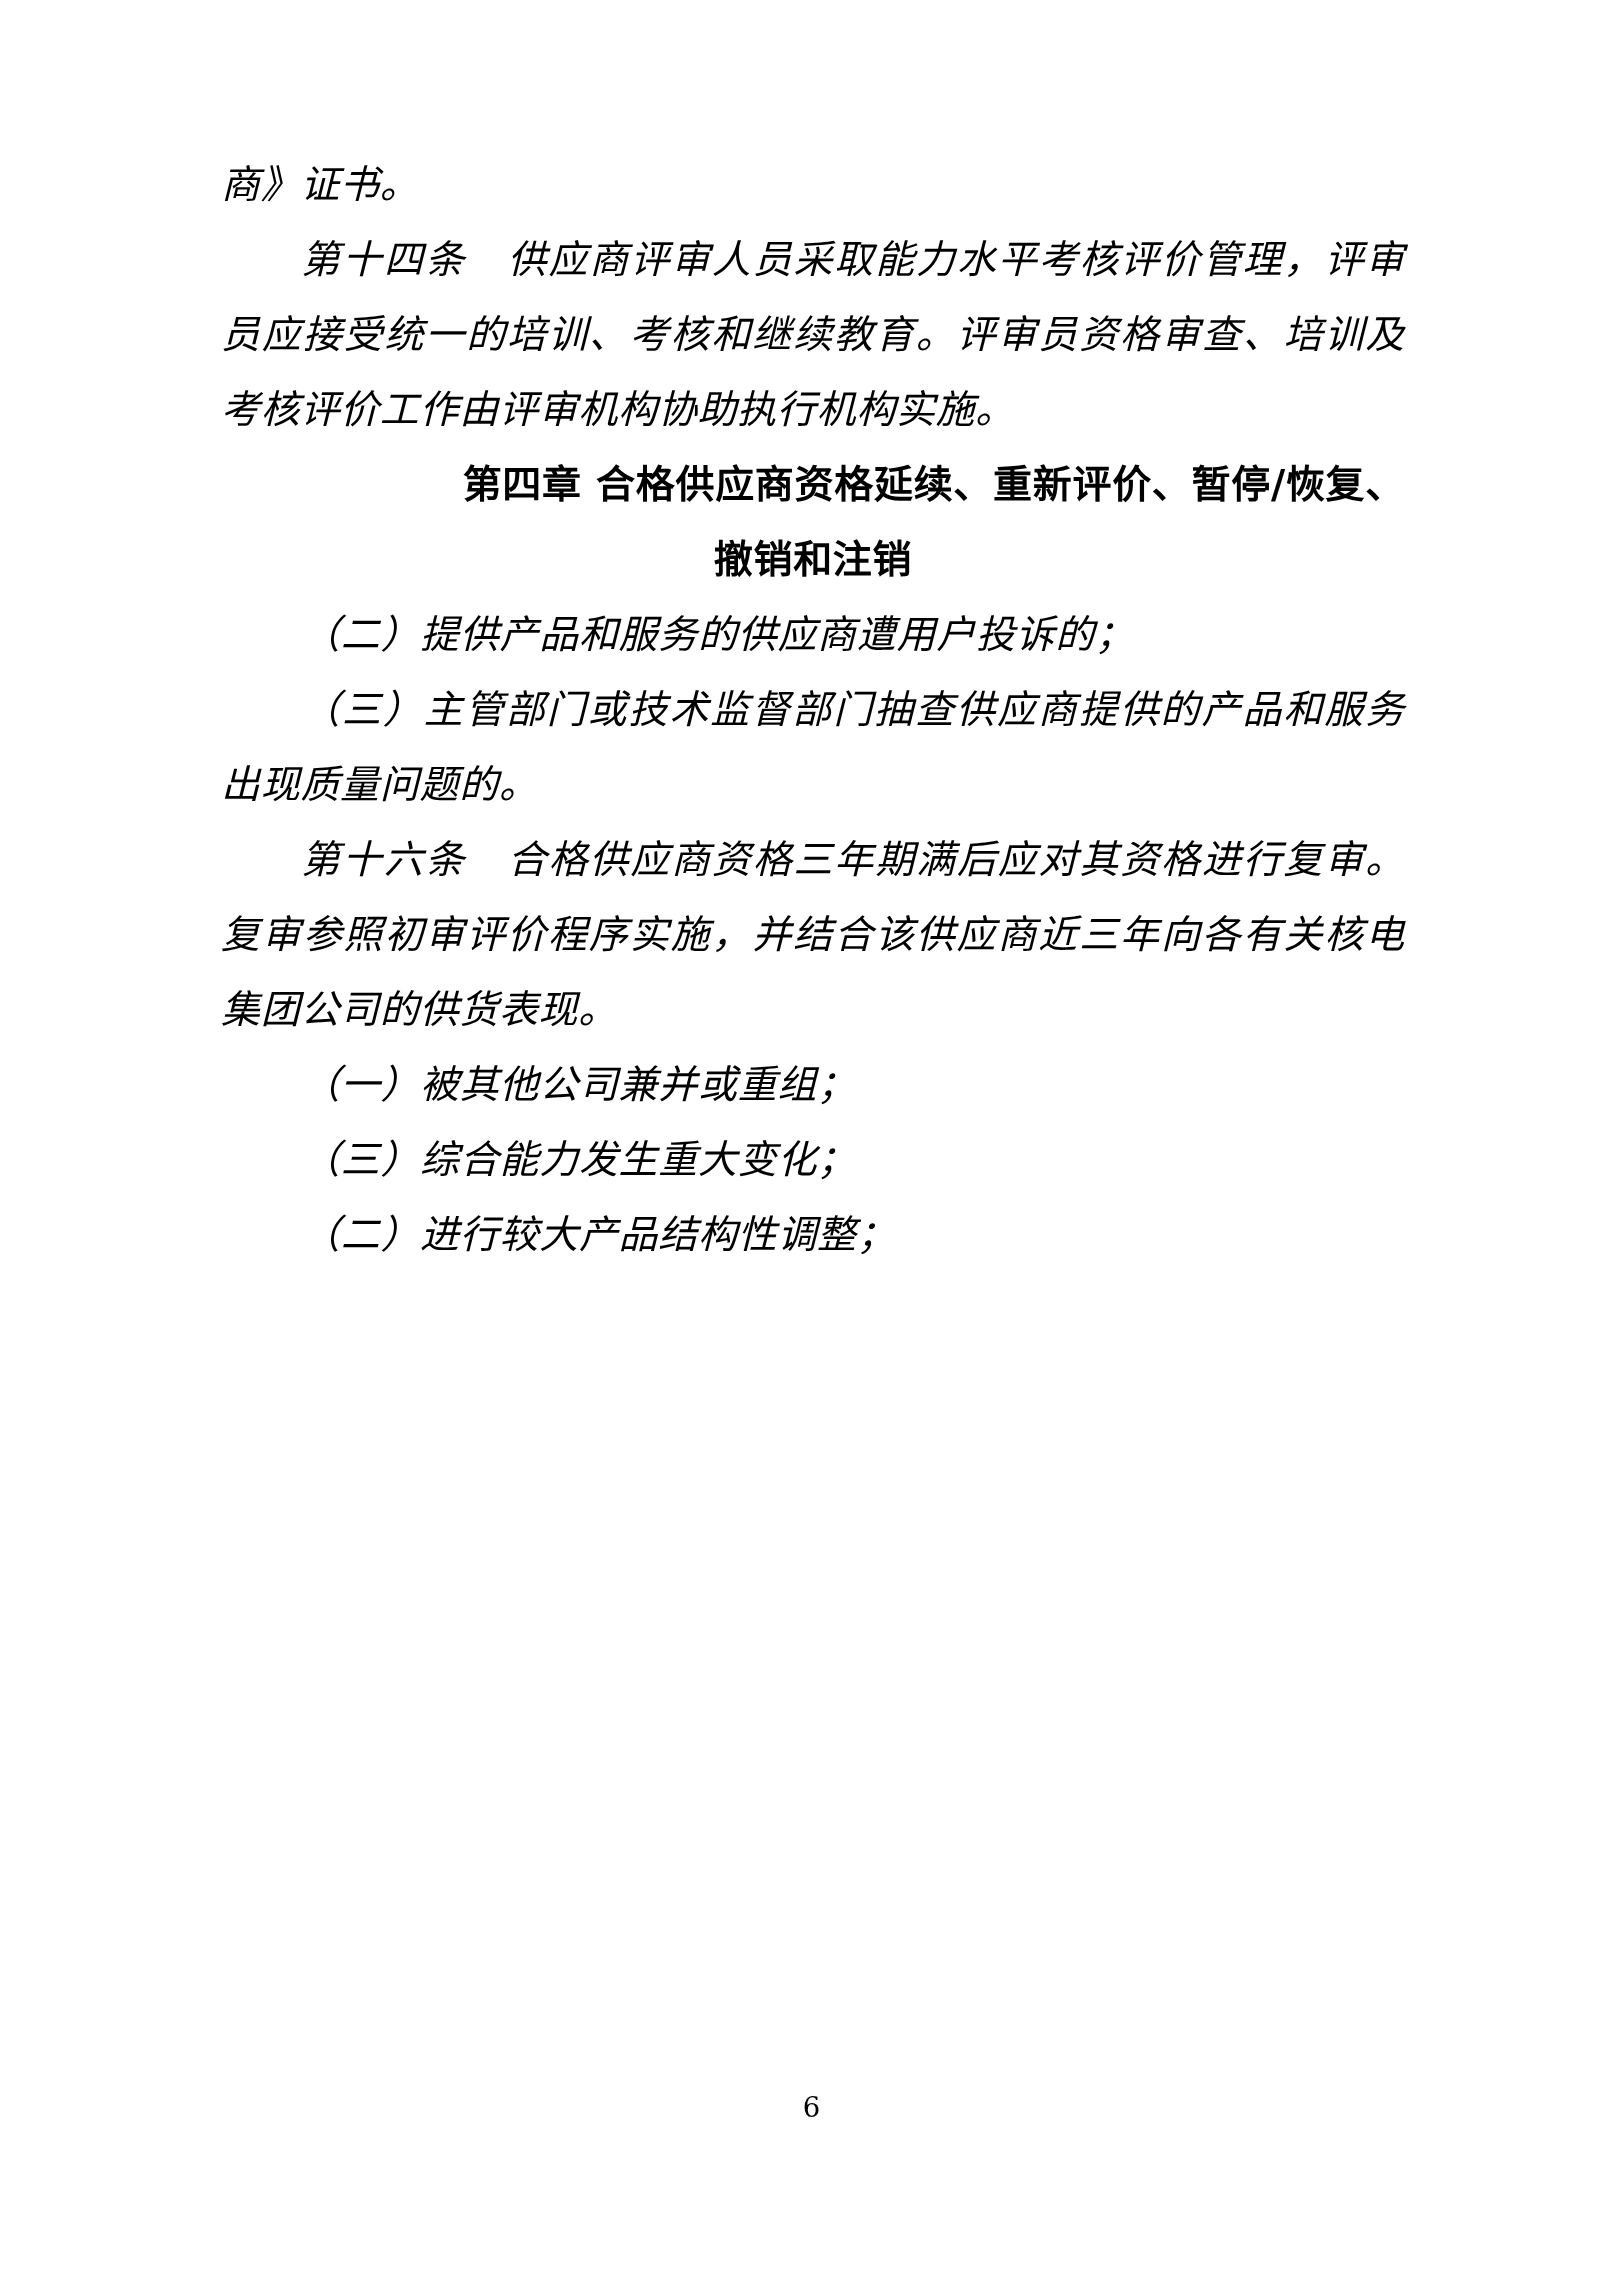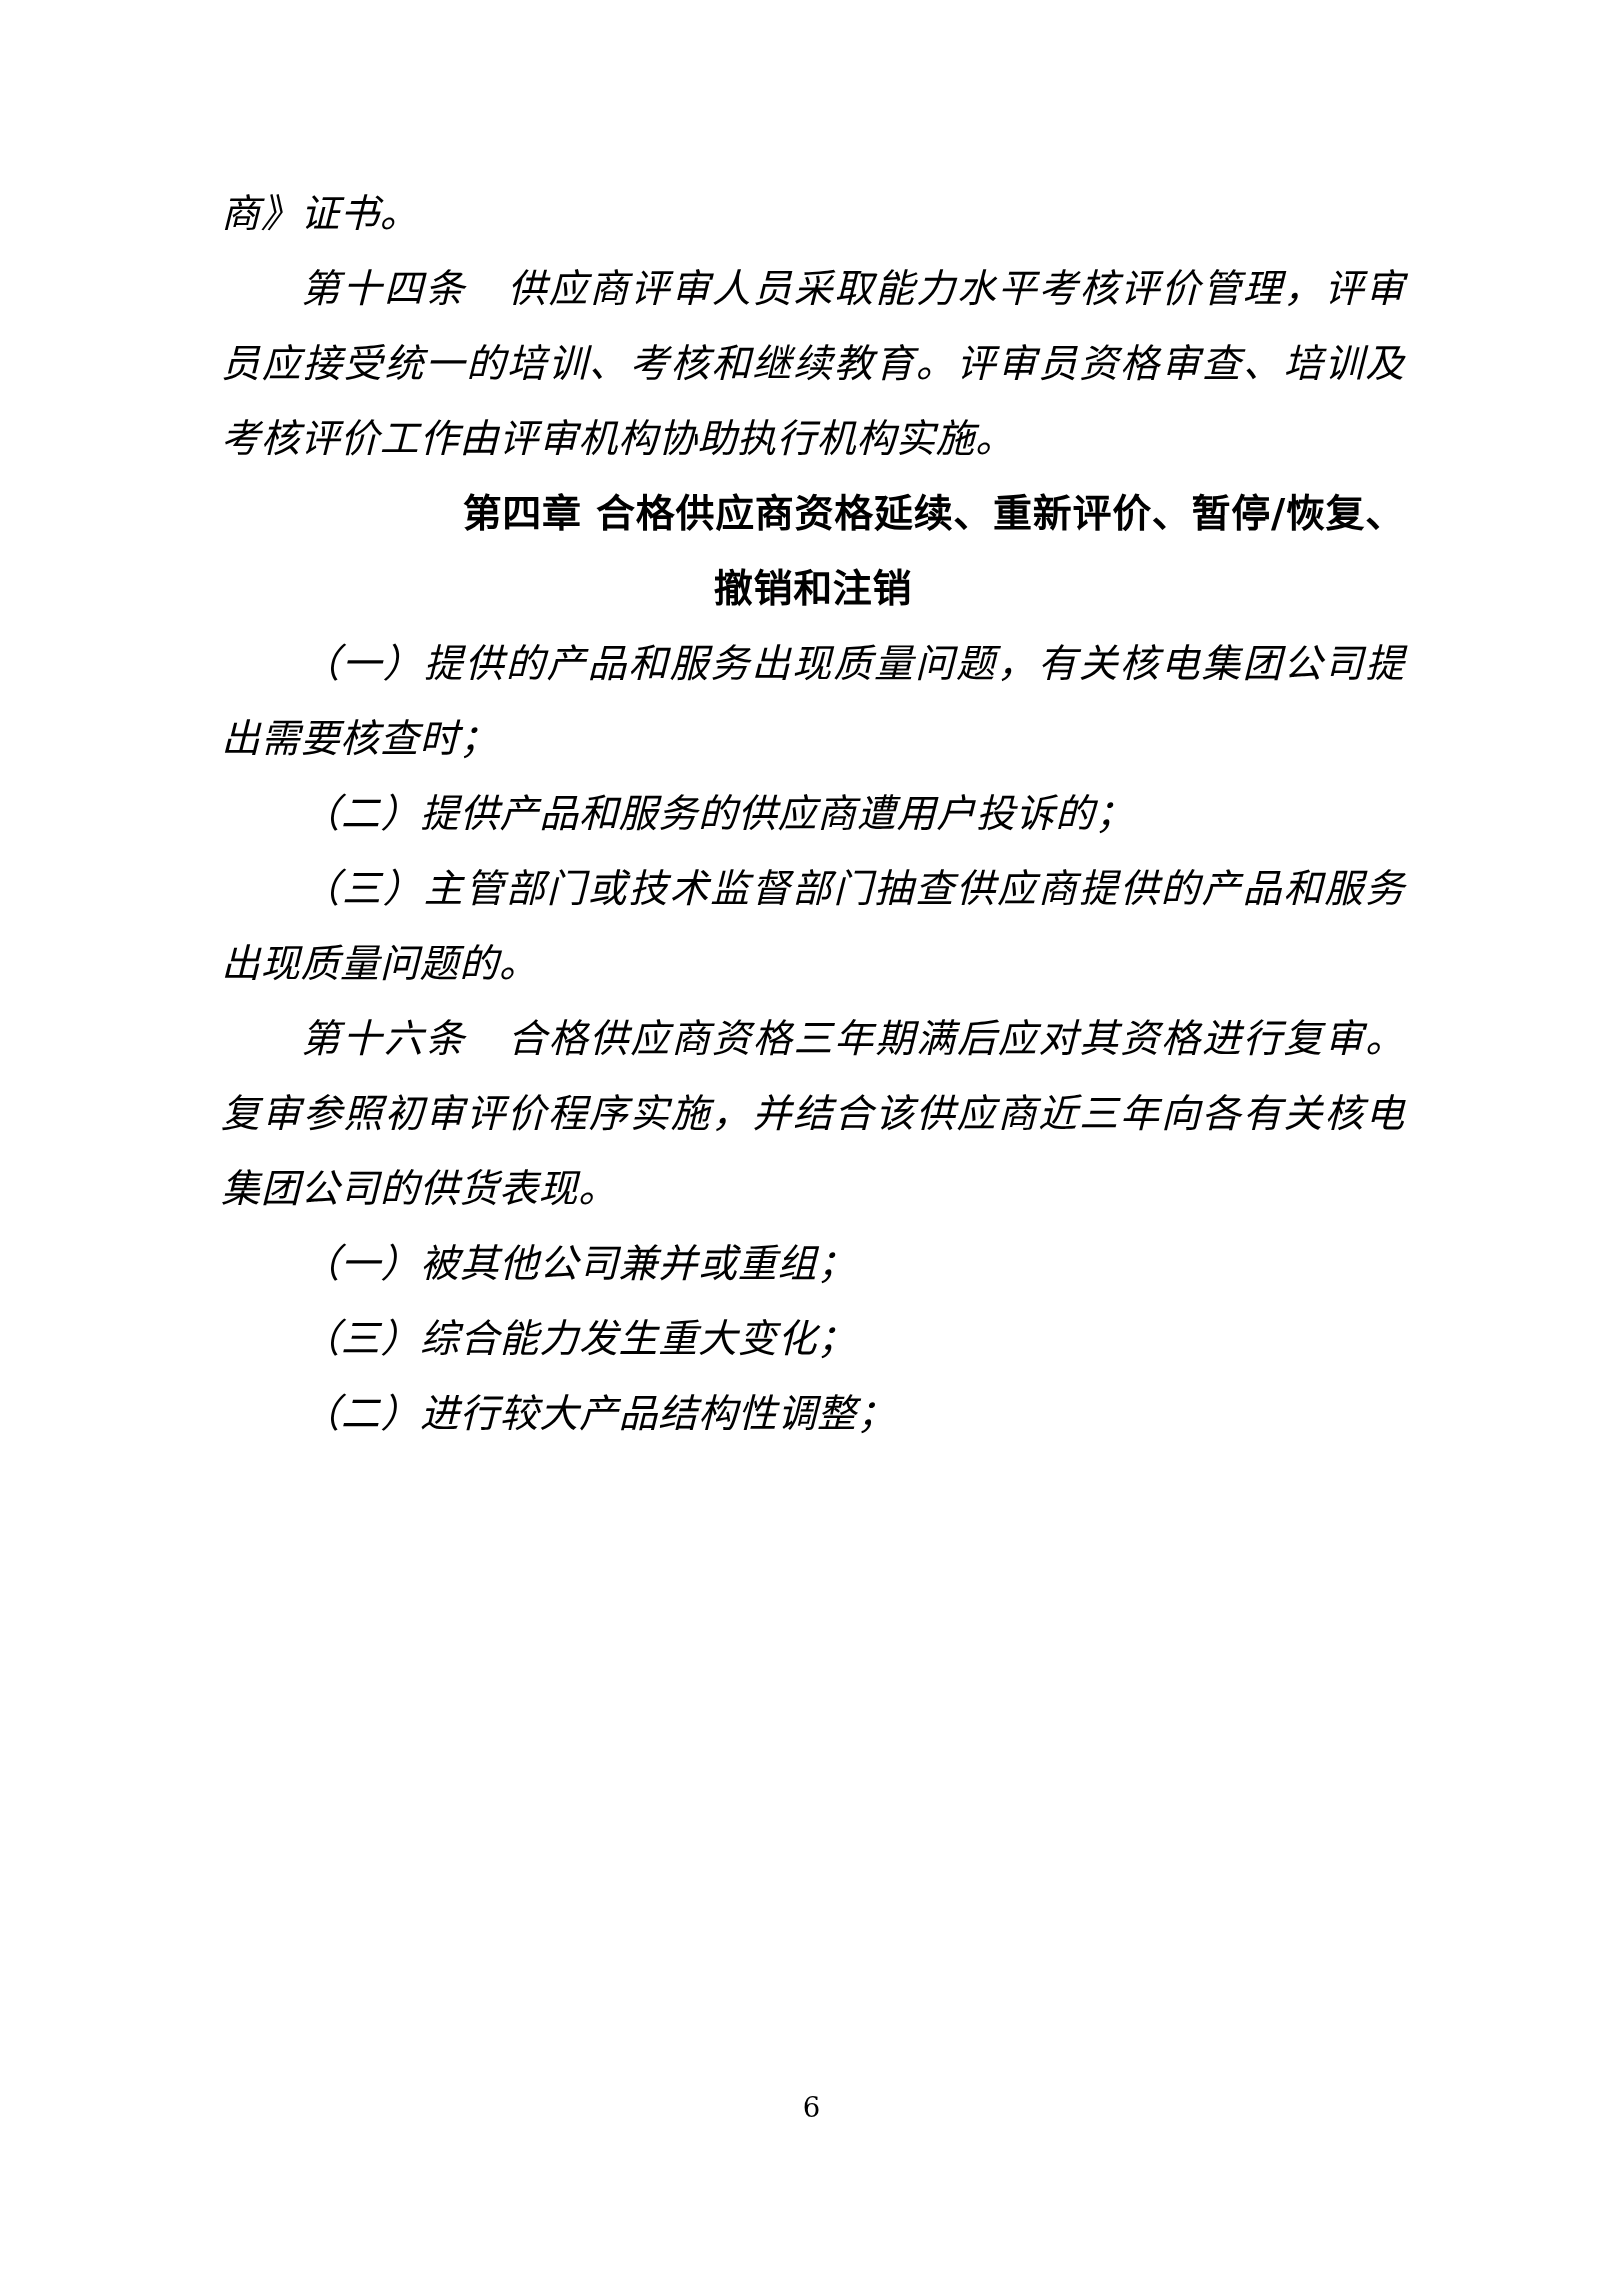--- a/index.html
+++ b/index.html
@@ -15,21 +15,21 @@
     height: 2295px;
     background: #ffffff;
     margin: 0 auto;
     overflow: hidden;
     box-sizing: border-box;
   }
 
   .content {
     position: absolute;
     left: 221px;
-    top: 176px;
+    top: 147px;
     width: 1184px;
   }
 
   
   .para {
     font-family: "DejaVu Serif", "Liberation Serif", serif;
     font-size: 39px;
     line-height: 75px;
     color: #000000;
     text-align: justify;
@@ -98,23 +98,20 @@
 
     <p class="para indent">
       <span class="lead">第十四条</span><span>　供应商评审人员采取能力水平考核评价管理，评审员应接受统一的培训、考核和继续教育。评审员资格审查、培训及考核评价工作由评审机构协助执行机构实施。</span>
     </p>
 
     <p class="heading heading-line-1">第四章 合格供应商资格延续、重新评价、暂停/恢复、</p>
 
     <p class="heading heading-line-2">撤销和注销</p>
 
 
-    <p class="para indent-sub">
-      <span>（一）提供的产品和服务出现质量问题，有关核电集团公司提出需要核查时；</span>
-    </p>
 
     <p class="para indent-sub">
       <span>（二）提供产品和服务的供应商遭用户投诉的；</span>
     </p>
 
     <p class="para indent-sub">
       <span>（三）主管部门或技术监督部门抽查供应商提供的产品和服务出现质量问题的。</span>
     </p>
 
     <p class="para indent">

